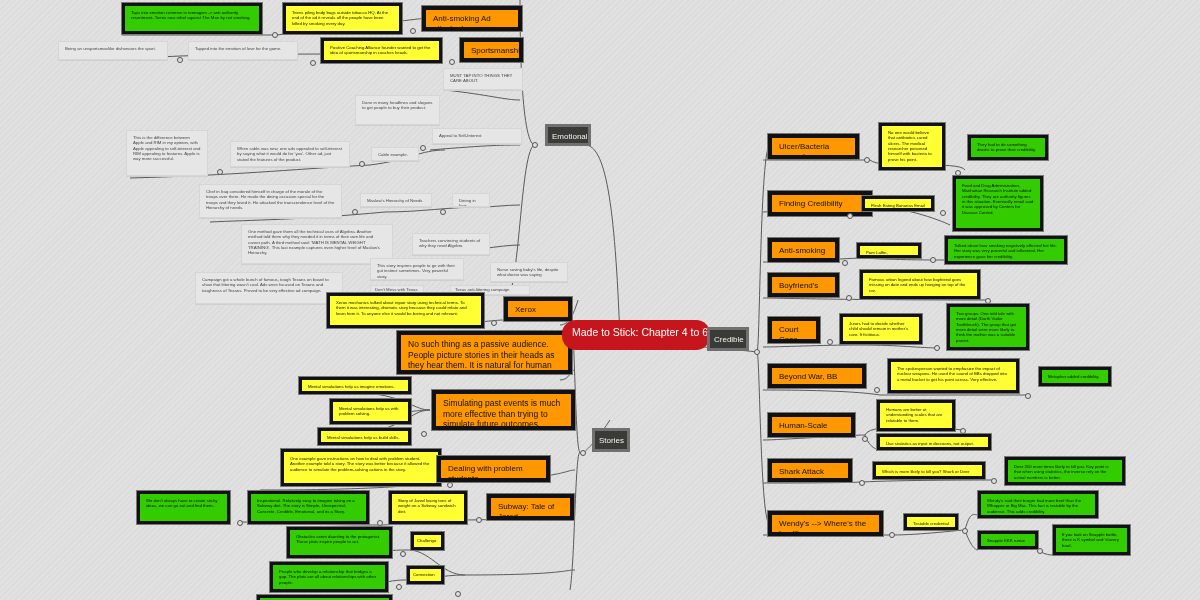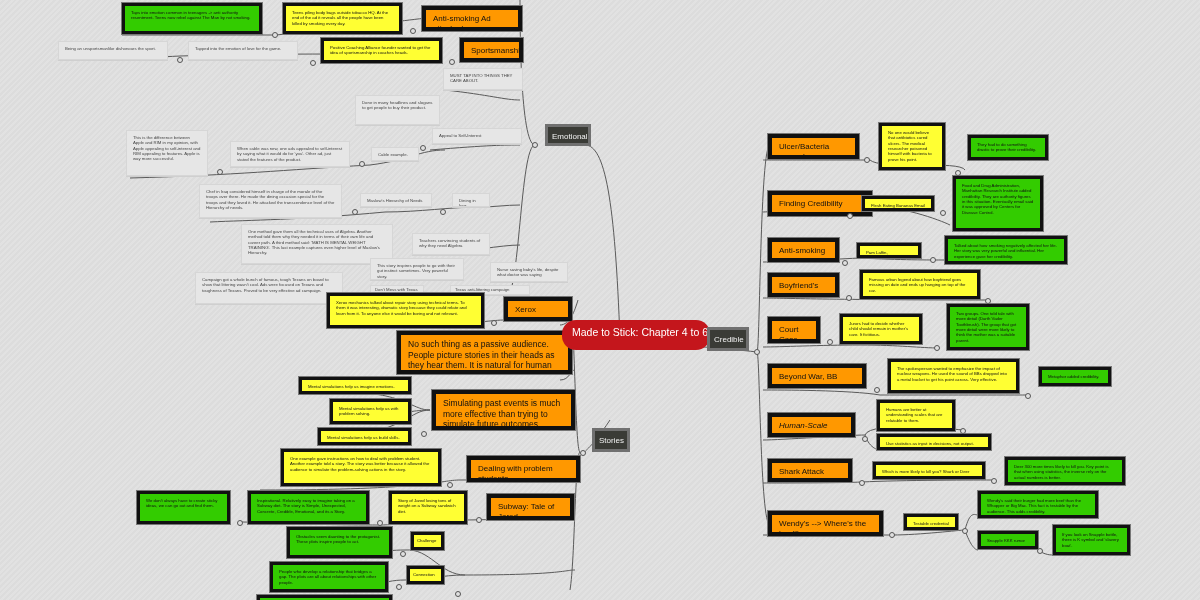--- a/index.html
+++ b/index.html
@@ -120,21 +120,21 @@
 <div class="node topic" style="left:545px;top:124px;width:46px;height:22px;">Emotional</div>
 
 <div class="node yellow" style="left:327px;top:293px;width:157px;height:35px;">Xerox mechanics talked about repair story using technical terms. To them it was interesting, dramatic story because they could relate and learn from it. To anyone else it would be boring and not relevant.</div>
 <div class="node orange" style="left:504px;top:297px;width:68px;height:24px;">Xerox lunchroom</div>
 <div class="node orange big" style="left:397px;top:331px;width:175px;height:43px;">No such thing as a passive audience. People picture stories in their heads as they hear them. It is natural for human beings to do this.</div>
 <div class="node yellow" style="left:299px;top:377px;width:112px;height:17px;">Mental simulations help us imagine emotions.</div>
 <div class="node yellow" style="left:330px;top:399px;width:81px;height:25px;">Mental simulations help us with problem solving.</div>
 <div class="node yellow" style="left:318px;top:428px;width:93px;height:17px;">Mental simulations help us build skills.</div>
 <div class="node orange big" style="left:432px;top:390px;width:143px;height:40px;">Simulating past events is much more effective than trying to simulate future outcomes.</div>
 <div class="node yellow" style="left:281px;top:449px;width:160px;height:37px;">One example gave instructions on how to deal with problem student. Another example told a story. The story was better because it allowed the audience to simulate the problem-solving actions in the story.</div>
-<div class="node orange" style="left:467px;top:456px;width:113px;height:26px;">Dealing with problem students</div>
+<div class="node orange" style="left:437px;top:456px;width:113px;height:26px;">Dealing with problem students</div>
 <div class="node green" style="left:137px;top:491px;width:93px;height:33px;">We don't always have to create sticky ideas, we can go out and find them.</div>
 <div class="node green" style="left:248px;top:491px;width:121px;height:33px;">Inspirational. Relatively easy to imagine taking on a Subway diet. The story is Simple, Unexpected, Concrete, Credible, Emotional, and its a Story.</div>
 <div class="node yellow" style="left:389px;top:491px;width:78px;height:33px;">Story of Jared losing tons of weight on a Subway sandwich diet.</div>
 <div class="node orange" style="left:487px;top:494px;width:87px;height:26px;">Subway: Tale of Jared</div>
 <div class="node green" style="left:287px;top:527px;width:105px;height:31px;">Obstacles seem daunting to the protagonist. These plots inspire people to act.</div>
 <div class="node yellow" style="left:411px;top:532px;width:33px;height:18px;padding:3px 3px;">Challenge</div>
 <div class="node green" style="left:270px;top:562px;width:118px;height:30px;">People who develop a relationship that bridges a gap. The plots are all about relationships with other people.</div>
 <div class="node yellow" style="left:407px;top:566px;width:37px;height:18px;padding:3px 3px;">Connection</div>
 <div class="node green" style="left:257px;top:595px;width:135px;height:10px;"></div>
 
@@ -153,21 +153,21 @@
 <div class="node yellow" style="left:857px;top:243px;width:64px;height:15px;">Pam Laffin, antiauthority</div>
 <div class="node green" style="left:945px;top:236px;width:122px;height:28px;">Talked about how smoking negatively affected her life. Her story was very powerful and influential. Her experience gave her credibility.</div>
 <div class="node orange" style="left:768px;top:273px;width:71px;height:24px;">Boyfriend's Death</div>
 <div class="node yellow" style="left:860px;top:270px;width:120px;height:29px;">Famous urban legend about how boyfriend goes missing on date and ends up hanging on top of the car.</div>
 <div class="node orange" style="left:768px;top:317px;width:52px;height:26px;">Court Case</div>
 <div class="node yellow" style="left:840px;top:314px;width:82px;height:30px;">Jurors had to decide whether child should remain in mother's care. It fictitious.</div>
 <div class="node green" style="left:947px;top:304px;width:82px;height:46px;">Two groups. One told tale with more detail (Darth Vader Toothbrush). The group that got more detail were more likely to think the mother was a suitable parent.</div>
 <div class="node orange" style="left:768px;top:364px;width:98px;height:24px;">Beyond War, BB metaphor</div>
 <div class="node yellow" style="left:888px;top:359px;width:131px;height:34px;">The spokesperson wanted to emphasize the impact of nuclear weapons. He used the sound of BBs dropped into a metal bucket to get his point across. Very effective.</div>
 <div class="node green" style="left:1039px;top:367px;width:72px;height:19px;">Metaphor added credibility.</div>
-<div class="node orange" style="left:768px;top:413px;width:87px;height:24px;font-style:italic;">Human-Scale Principle</div>
+<div class="node orange" style="left:768px;top:413px;width:87px;height:24px;">Human-Scale Principle</div>
 <div class="node yellow" style="left:877px;top:400px;width:78px;height:31px;">Humans are better at understanding scales that are relatable to them.</div>
 <div class="node yellow" style="left:877px;top:434px;width:114px;height:16px;">Use statistics as input in decisions, not output.</div>
 <div class="node orange" style="left:768px;top:459px;width:84px;height:23px;">Shark Attack Hysteria</div>
 <div class="node yellow" style="left:873px;top:462px;width:112px;height:17px;">Which is more likely to kill you? Shark or Deer</div>
 <div class="node green" style="left:1005px;top:457px;width:120px;height:28px;">Deer 300 more times likely to kill you. Key point is that when using statistics, the inverse rely on the actual numbers is better.</div>
 <div class="node orange" style="left:768px;top:511px;width:115px;height:25px;">Wendy's --&gt; Where's the beef?</div>
 <div class="node yellow" style="left:904px;top:514px;width:54px;height:16px;">Testable credential</div>
 <div class="node green" style="left:978px;top:491px;width:120px;height:27px;">Wendy's said their burger had more beef than the Whopper or Big Mac. This fact is testable by the audience. This adds credibility.</div>
 <div class="node green" style="left:978px;top:531px;width:60px;height:18px;">Snapple KKK rumor</div>
 <div class="node green" style="left:1053px;top:525px;width:77px;height:30px;">If you look on Snapple bottle, there is K symbol and 'slavery boat'.</div>

